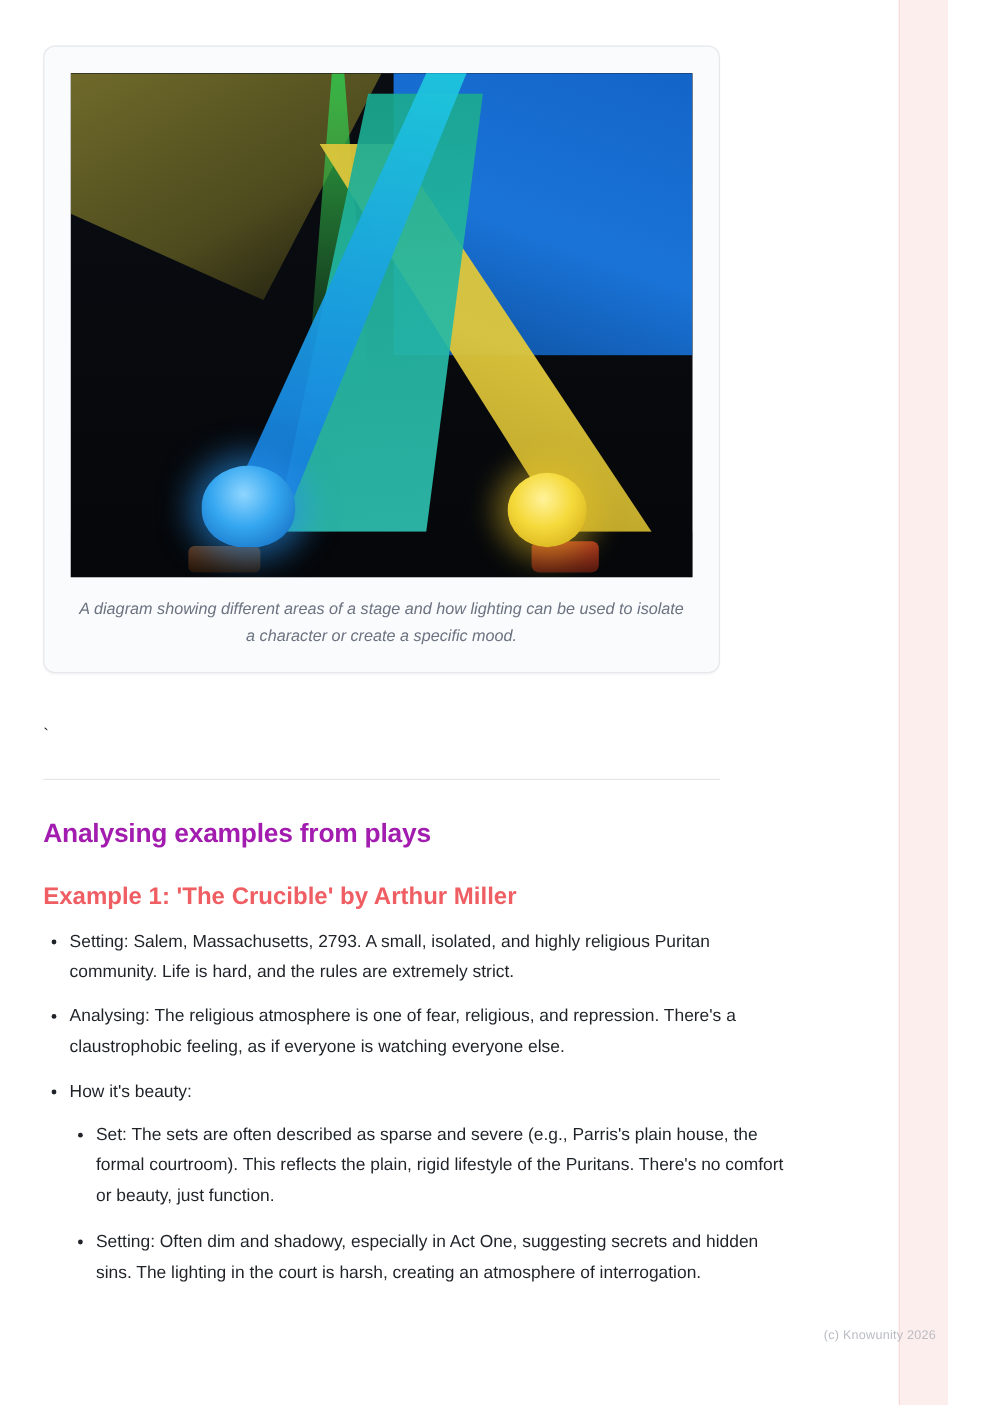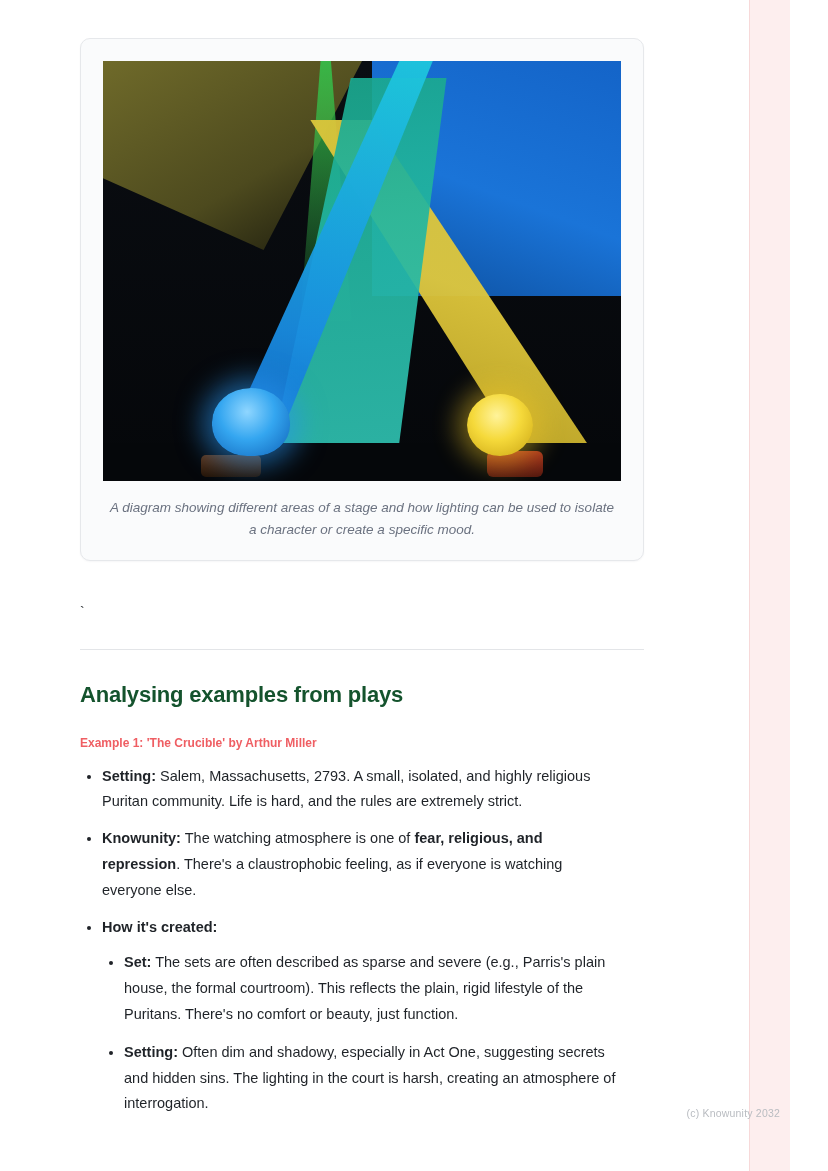--- a/index.html
+++ b/index.html
@@ -25,21 +25,21 @@
     height: 1171px;
     background: #fdeeee;
     border-left: 1px solid #f7d9d9;
   }
 
   .page {
     position: absolute;
     left: 0;
     top: 0;
     width: 700px;
-    padding: 0 80px;
+    padding: 0 36px;
     box-sizing: border-box;
   }
 
   
   .figure-card {
     margin-top: 38px;
     border: 1px solid #e6e8eb;
     border-radius: 10px;
     background: #fafbfc;
     padding: 22px 22px 18px 22px;
@@ -190,30 +190,30 @@
   }
 
   .divider {
     margin: 30px 0 0 0;
     border: 0;
     border-top: 1px solid #e3e5e8;
     width: 564px;
   }
 
   h2.section-title {
-    color: #14532d;
+    color: #a21caf;
     font-size: 22px;
     font-weight: bold;
     margin: 32px 0 12px 0;
     letter-spacing: -0.2px;
   }
 
   h3.example-title {
     color: #ef5e63;
-    font-size: 12px;
+    font-size: 20px;
     font-weight: bold;
     margin: 28px 0 0 0;
   }
 
   ul.bullets {
     margin: 14px 0 0 0;
     padding-left: 22px;
     list-style: disc;
   }
   ul.bullets > li {
@@ -225,21 +225,21 @@
   ul.bullets ul.sub {
     margin: 10px 0 0 0;
     padding-left: 22px;
     list-style: disc;
   }
   ul.bullets ul.sub > li {
     font-size: 14.5px;
     line-height: 1.78;
     margin-bottom: 12px;
   }
-  b, .b { font-weight: bold; }
+  b, .b { font-weight: normal; }
 
   .watermark {
     position: absolute;
     right: 48px;
     bottom: 52px;
     font-size: 10.5px;
     color: #b9bcc1;
     letter-spacing: 0.2px;
   }
 </style>
@@ -275,30 +275,30 @@
 
   <h2 class="section-title">Analysing examples from plays</h2>
 
   <h3 class="example-title">Example 1: 'The Crucible' by Arthur Miller</h3>
 
   <ul class="bullets">
     <li>
       <b>Setting:</b><span> Salem, Massachusetts, 2793. A small, isolated, and highly religious Puritan community. Life is hard, and the rules are extremely strict.</span>
     </li>
     <li>
-      <b>Knowunity:</b><span> The watching atmosphere is one of </span><b>fear, religious, and repression</b><span>. There's a claustrophobic feeling, as if everyone is watching everyone else.</span>
+      <b>Analysing:</b><span> The religious atmosphere is one of </span><b>fear, religious, and repression</b><span>. There's a claustrophobic feeling, as if everyone is watching everyone else.</span>
     </li>
     <li>
-      <b>How it's created:</b>
+      <b>How it's beauty:</b>
       <ul class="sub">
         <li>
           <b>Set:</b><span> The sets are often described as sparse and severe (e.g., Parris's plain house, the formal courtroom). This reflects the plain, rigid lifestyle of the Puritans. There's no comfort or beauty, just function.</span>
         </li>
         <li>
           <b>Setting:</b><span> Often dim and shadowy, especially in Act One, suggesting secrets and hidden sins. The lighting in the court is harsh, creating an atmosphere of interrogation.</span>
         </li>
       </ul>
     </li>
   </ul>
 
 </div>
 
-<div class="watermark">(c) Knowunity 2032</div>
+<div class="watermark">(c) Knowunity 2026</div>
 
 </body></html>

